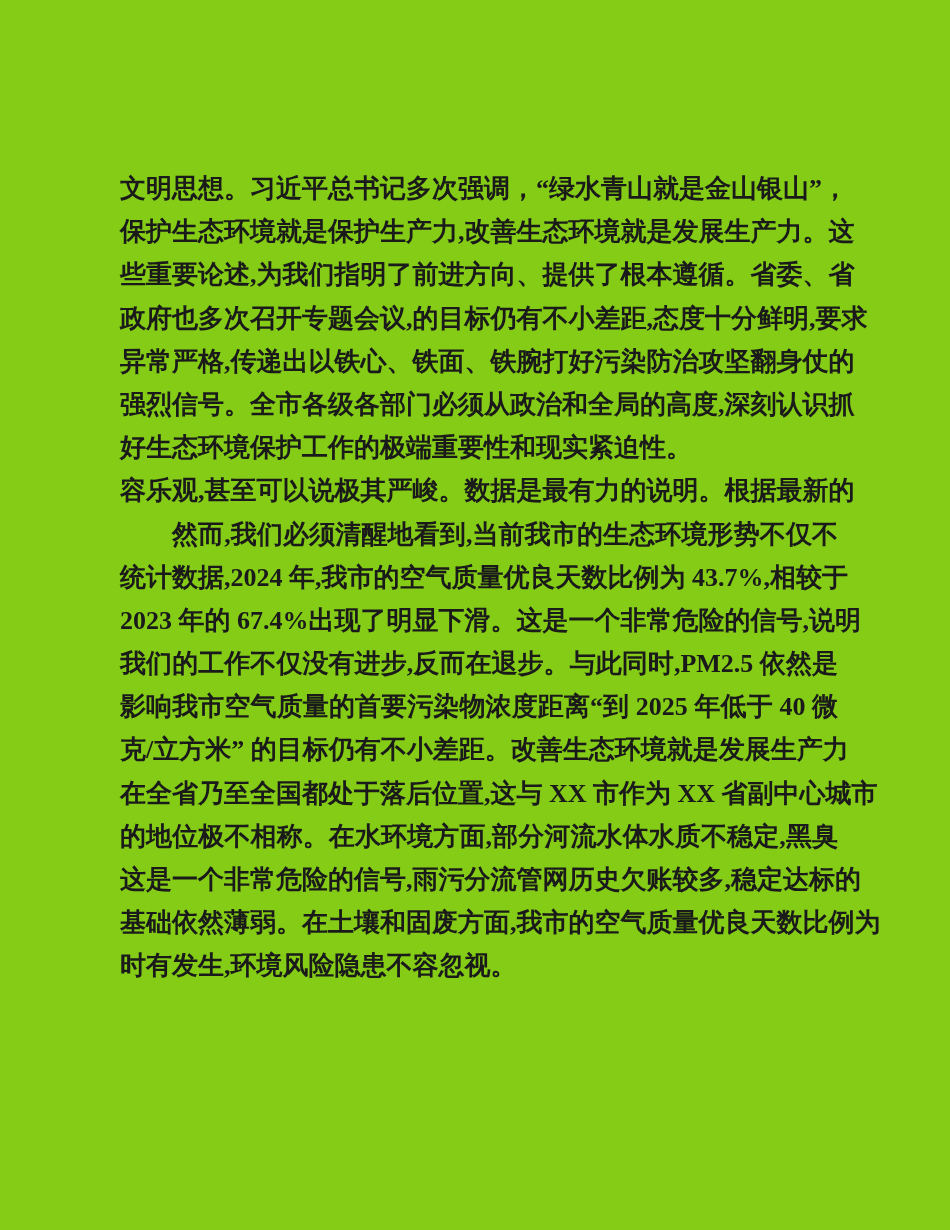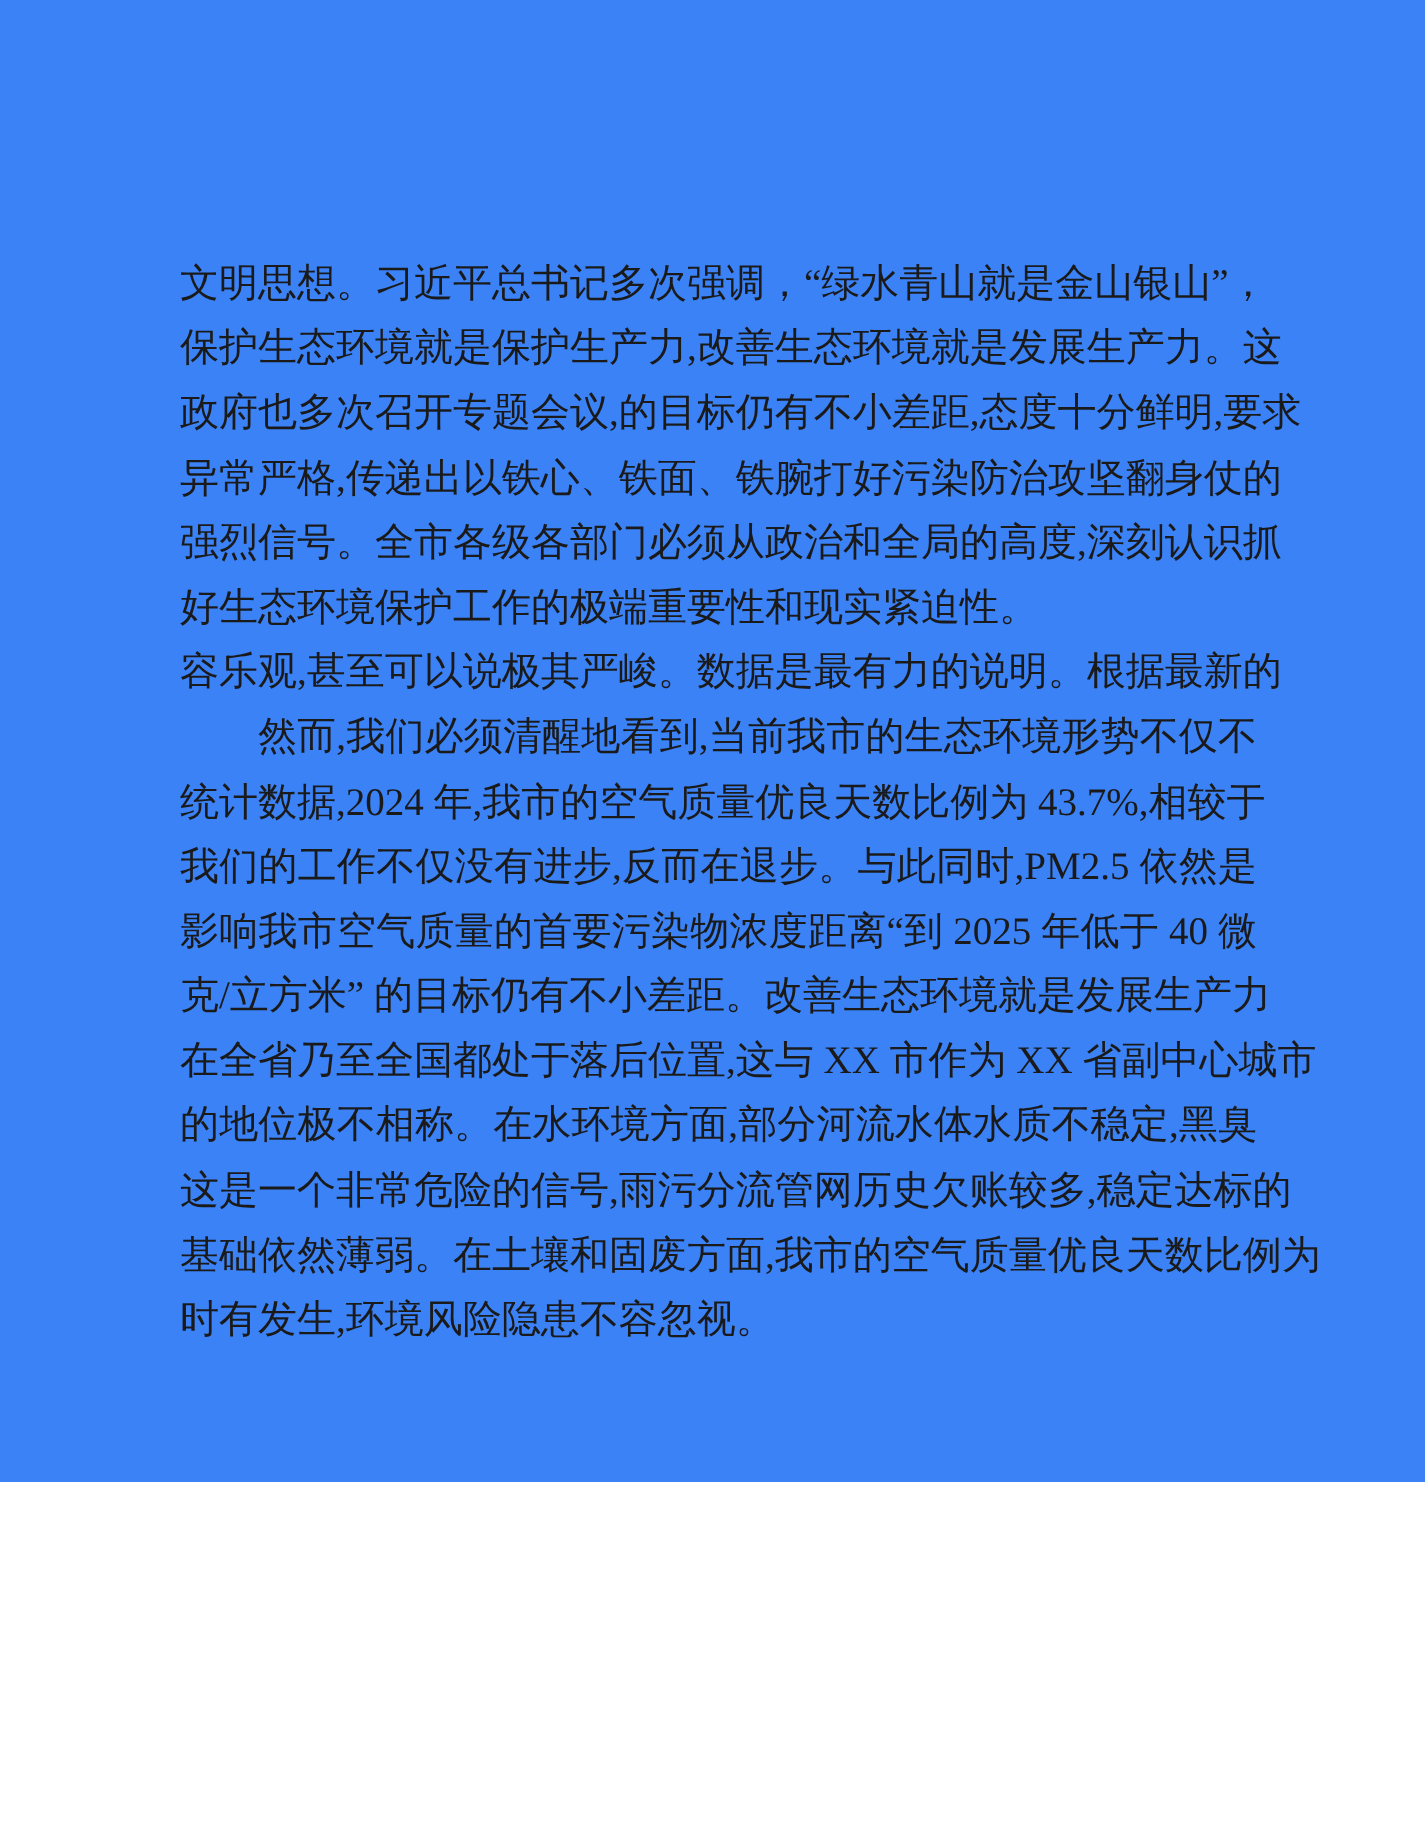--- a/index.html
+++ b/index.html
@@ -9,22 +9,23 @@
   body {
     width: 950px;
     height: 1230px;
     background: #ffffff;
     font-family: "Liberation Serif", "DejaVu Serif", serif;
     overflow: hidden;
   }
   .page {
     position: relative;
     width: 950px;
-    height: 988px;
-    background: #3b82f6;
+    height: 1230px;
+    background: #84cc16;
+    font-weight: bold;
   }
   .text-block {
     position: absolute;
     left: 120px;
     top: 167px;
     width: 718px;
     color: #1a1a1a;
   }
   .line {
     font-size: 26px;
@@ -43,27 +44,29 @@
     -moz-text-align-last: left;
   }
 </style>
 </head>
 <body>
 
 <div class="page">
   <div class="text-block">
     <div class="line">文明思想。习近平总书记多次强调，“绿水青山就是金山银山”，</div>
     <div class="line">保护生态环境就是保护生产力,改善生态环境就是发展生产力。这</div>
+    <div class="line">些重要论述,为我们指明了前进方向、提供了根本遵循。省委、省</div>
     <div class="line">政府也多次召开专题会议,的目标仍有不小差距,态度十分鲜明,要求</div>
     <div class="line">异常严格,传递出以铁心、铁面、铁腕打好污染防治攻坚翻身仗的</div>
     <div class="line">强烈信号。全市各级各部门必须从政治和全局的高度,深刻认识抓</div>
     <div class="line para-end">好生态环境保护工作的极端重要性和现实紧迫性。</div>
     <div class="line">容乐观,甚至可以说极其严峻。数据是最有力的说明。根据最新的</div>
     <div class="line indent">然而,我们必须清醒地看到,当前我市的生态环境形势不仅不</div>
     <div class="line">统计数据,2024 年,我市的空气质量优良天数比例为 43.7%,相较于</div>
+    <div class="line">2023 年的 67.4%出现了明显下滑。这是一个非常危险的信号,说明</div>
     <div class="line">我们的工作不仅没有进步,反而在退步。与此同时,PM2.5 依然是</div>
     <div class="line">影响我市空气质量的首要污染物浓度距离“到 2025 年低于 40 微</div>
     <div class="line">克/立方米” 的目标仍有不小差距。改善生态环境就是发展生产力</div>
     <div class="line">在全省乃至全国都处于落后位置,这与 XX 市作为 XX 省副中心城市</div>
     <div class="line">的地位极不相称。在水环境方面,部分河流水体水质不稳定,黑臭</div>
     <div class="line">这是一个非常危险的信号,雨污分流管网历史欠账较多,稳定达标的</div>
     <div class="line">基础依然薄弱。在土壤和固废方面,我市的空气质量优良天数比例为</div>
     <div class="line para-end">时有发生,环境风险隐患不容忽视。</div>
   </div>
 </div>

